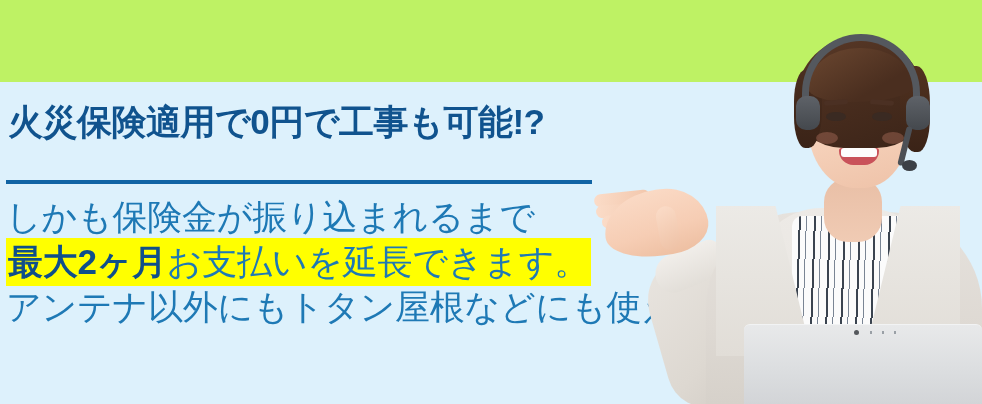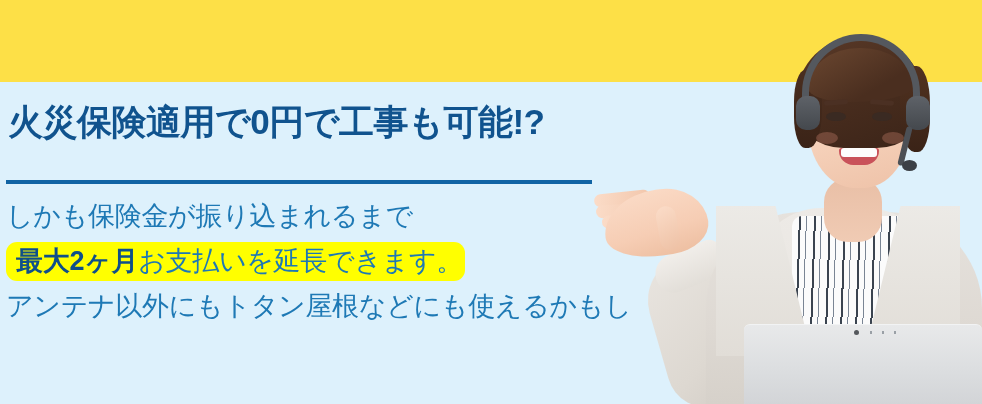--- a/index.html
+++ b/index.html
@@ -9,21 +9,21 @@
   }
   body {
     font-family: "Liberation Sans", "DejaVu Sans", sans-serif;
   }
 
   #banner {
     position: relative;
     width: 982px;
     height: 404px;
     overflow: hidden;
-    background: #fde047;
+    background: #bef264;
   }
 
   
   .panel-bg {
     position: absolute;
     left: 0;
     top: 82px;
     width: 982px;
     height: 322px;
     background: #ddf1fc;
@@ -58,38 +58,37 @@
     width: 586px;
     height: 4px;
     background: #1164a4;
   }
 
   .body-copy {
     position: absolute;
     left: 6px;
     top: 112px;
     width: 600px;
-    font-size: 27px;
+    font-size: 35px;
     line-height: 45px;
     color: #1e79b5;
     letter-spacing: -0.3px;
   }
   .body-line {
     display: block;
     white-space: nowrap;
   }
   .hl-line {
     display: block;
     white-space: nowrap;
   }
   .hl {
     background: #ffff00;
-    padding: 4px 2px 5px 10px;
+    padding: 4px 2px 5px 2px;
     box-decoration-break: clone;
-    border-radius: 11px;
     -webkit-box-decoration-break: clone;
   }
   .hl-strong {
     font-weight: 700;
     color: #0f4f8a;
   }
 
   
   .photo {
     position: absolute;

